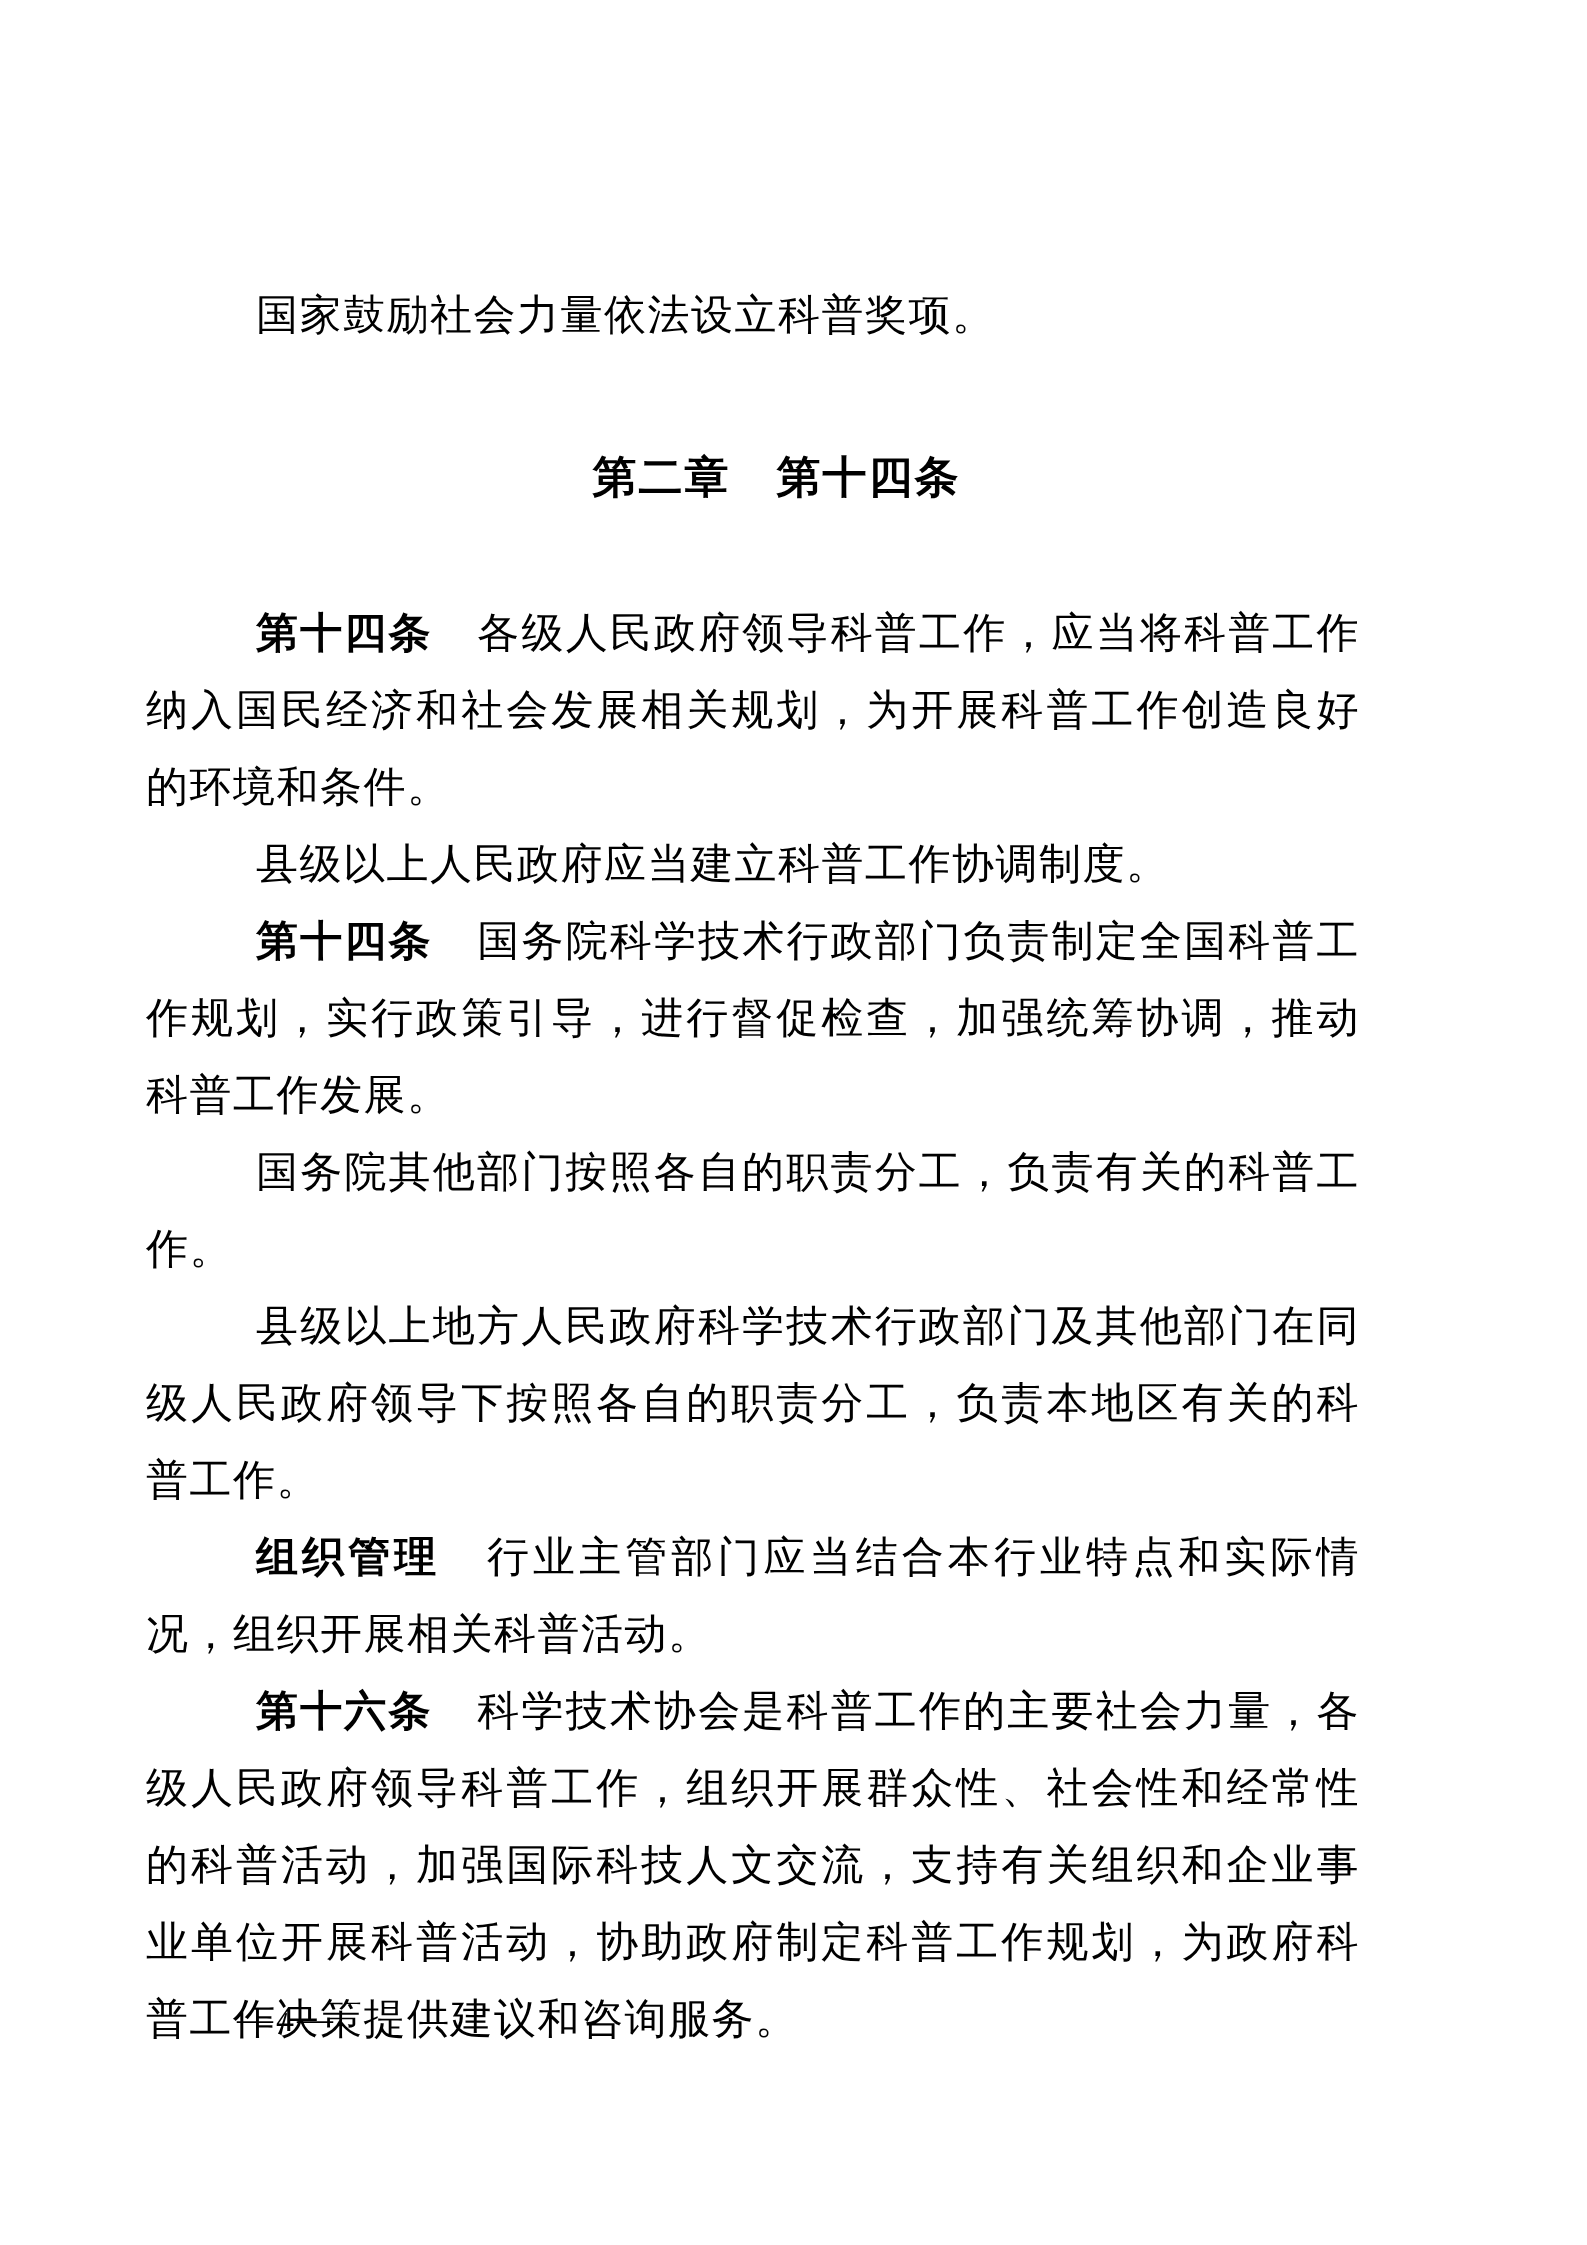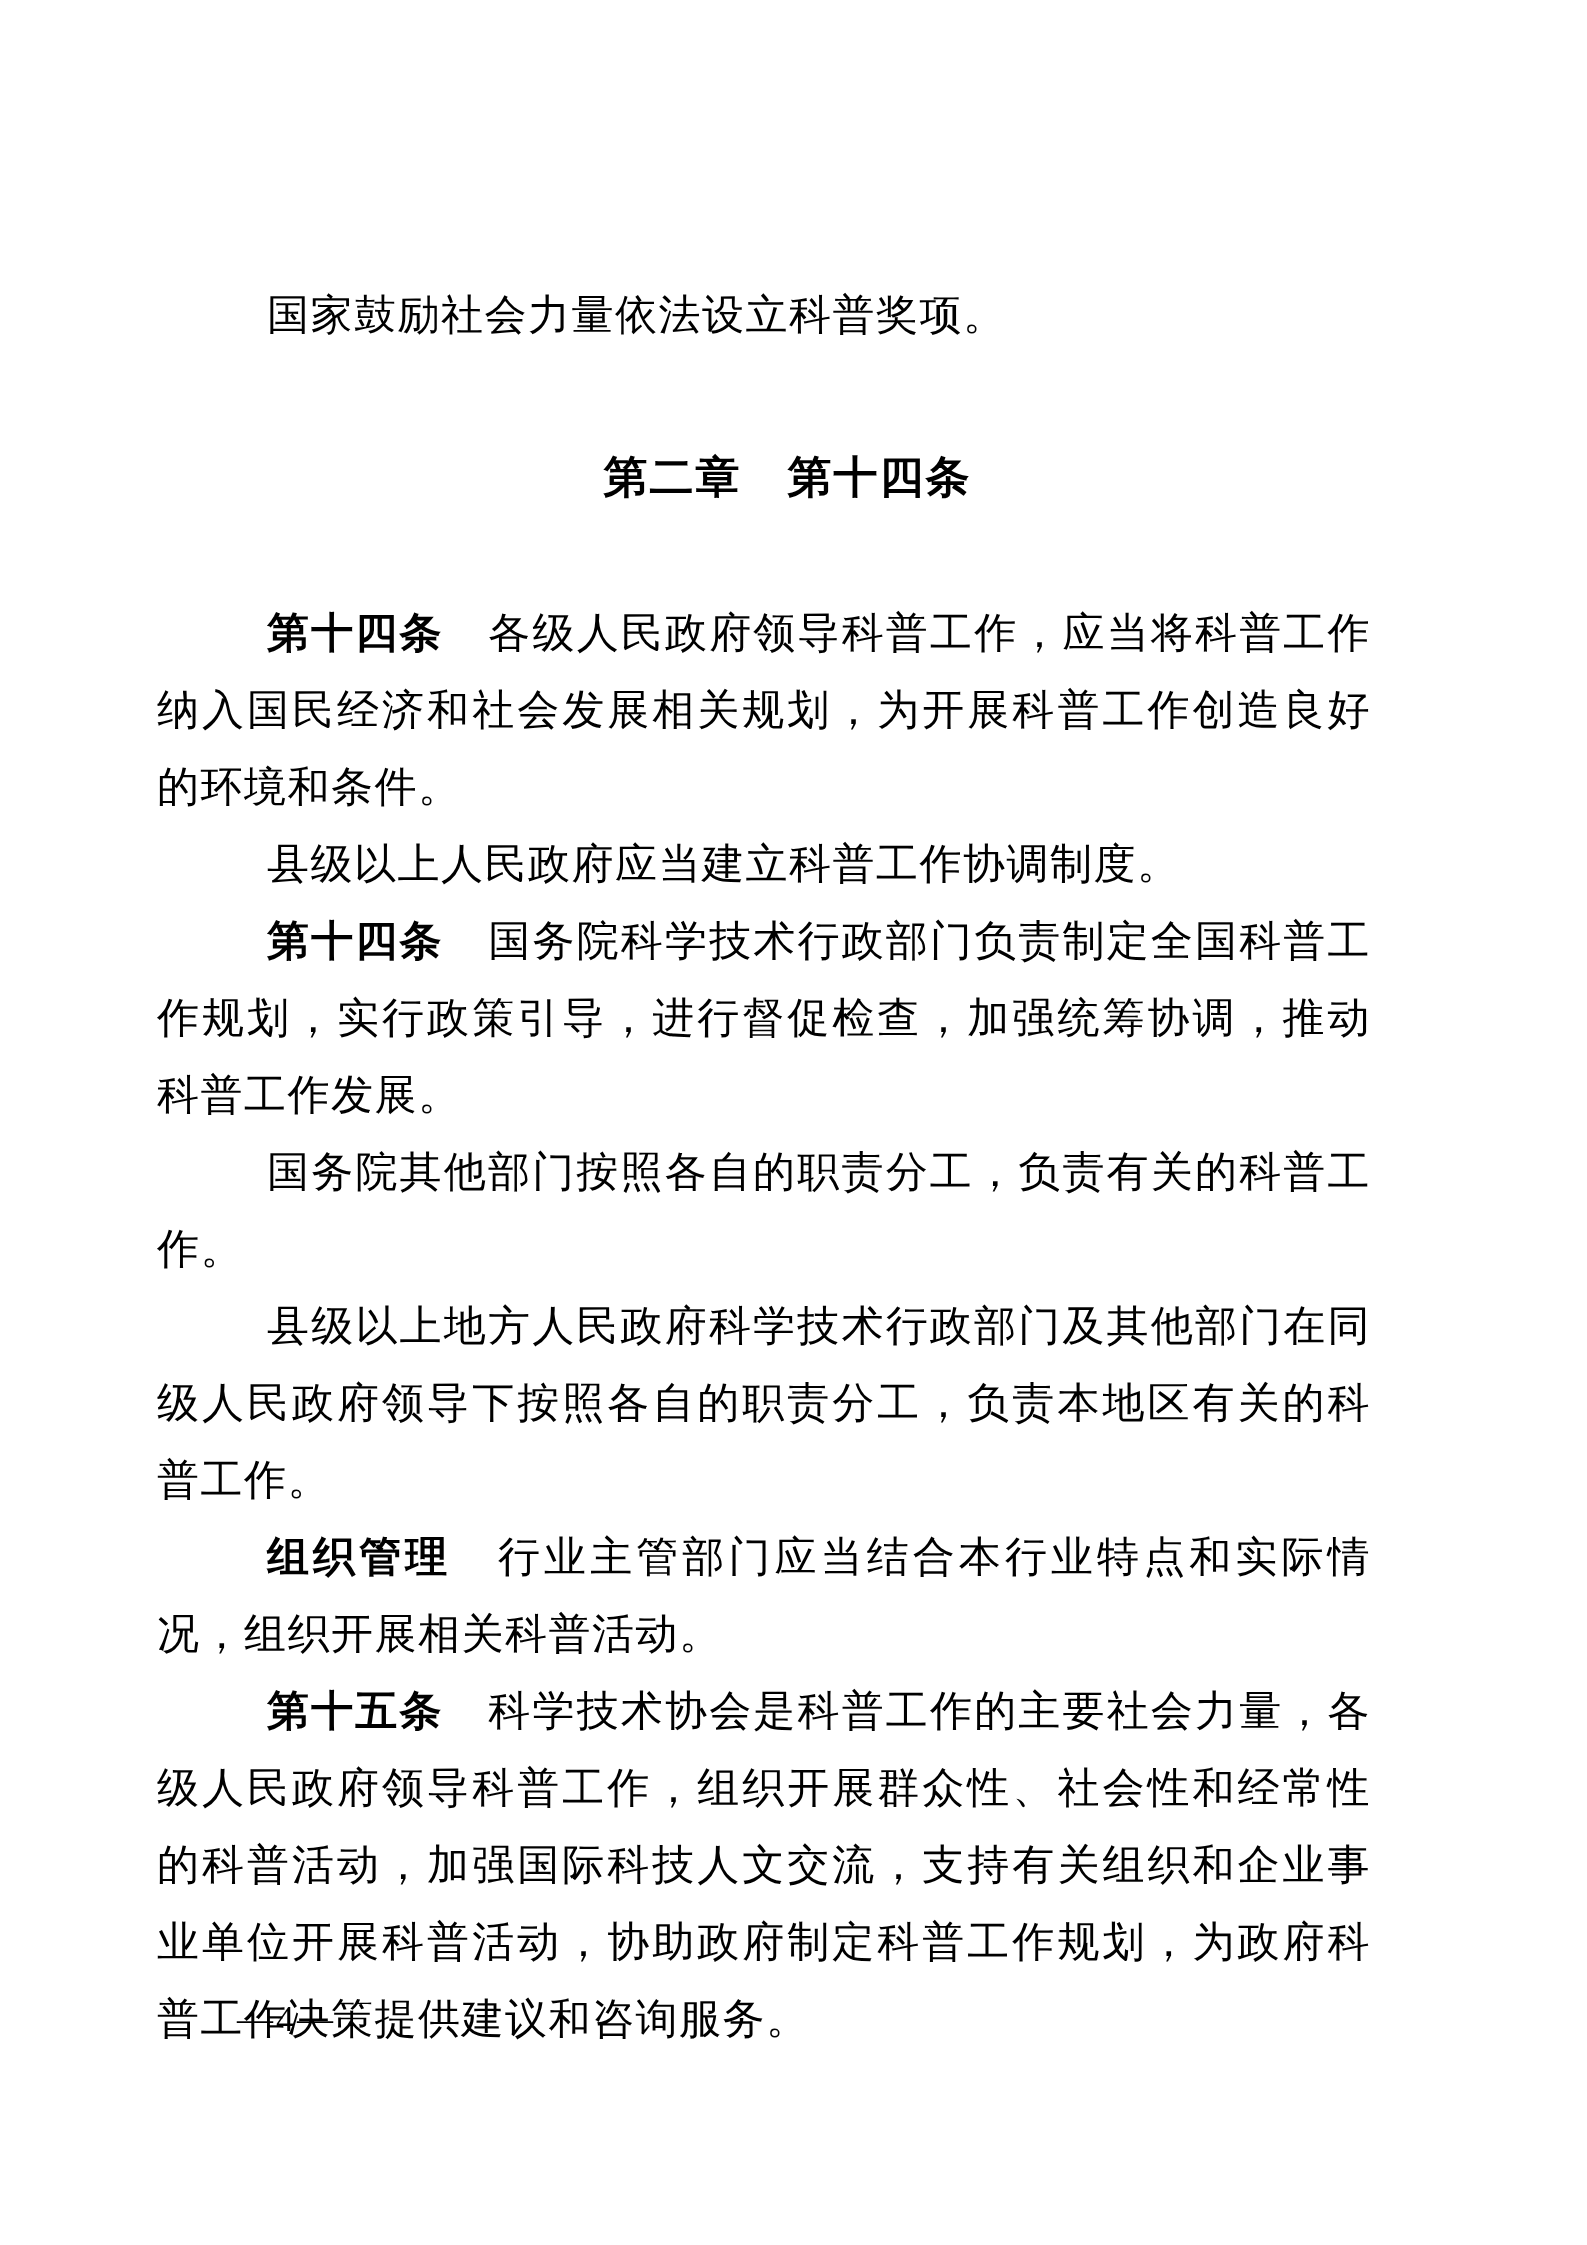--- a/index.html
+++ b/index.html
@@ -11,21 +11,21 @@
     position: relative;
     width: 1587px;
     height: 2245px;
     background: #ffffff;
     color: #000000;
     font-family: "Liberation Serif", "DejaVu Serif", serif;
     overflow: hidden;
   }
   .content {
     position: absolute;
-    left: 157px;
+    left: 146px;
     top: 277px;
     width: 1214px;
     font-size: 42px;
     line-height: 77px;
     letter-spacing: 1.5px;
     text-align: justify;
     text-align-last: left;
   }
   .para {
     margin: 0;
@@ -92,21 +92,21 @@
     <p class="para">
       <span>县级以上地方人民政府科学技术行政部门及其他部门在同级人民政府领导下按照各自的职责分工，负责本地区有关的科普工作。</span>
     </p>
 
     <p class="para">
       <span class="term">组织管理</span>
       <span>行业主管部门应当结合本行业特点和实际情况，组织开展相关科普活动。</span>
     </p>
 
     <p class="para">
-      <span class="term">第十五条</span>
+      <span class="term">第十六条</span>
       <span>科学技术协会是科普工作的主要社会力量，各级人民政府领导科普工作，组织开展群众性、社会性和经常性的科普活动，加强国际科技人文交流，支持有关组织和企业事业单位开展科普活动，协助政府制定科普工作规划，为政府科普工作决策提供建议和咨询服务。</span>
     </p>
 
   </div>
 
   <div class="page-number">—4—</div>
 
 </div>
 
 </body></html>

